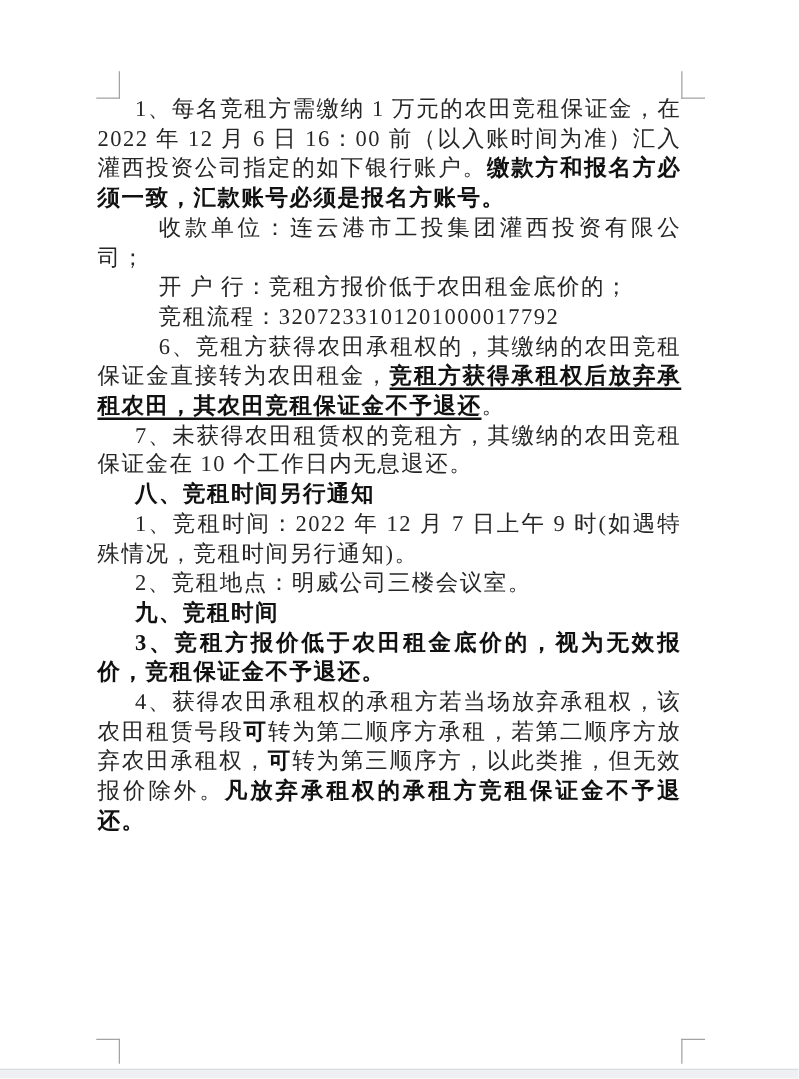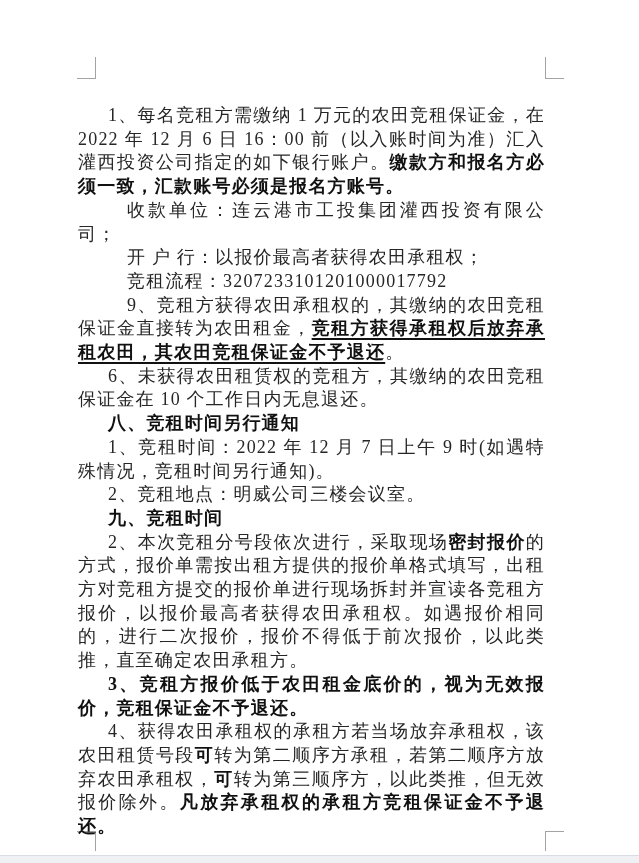--- a/index.html
+++ b/index.html
@@ -18,21 +18,20 @@
   .doc-body {
     position: absolute;
     left: 78px;
     top: 76px;
     width: 467px;
     color: #262626;
     font-size: 18px;
     line-height: 23.7px;
     letter-spacing: 1.2px;
     text-align: justify;
-    margin-top: 28px;
   }
   .para {
     margin: 0;
     padding: 0;
   }
   .indent-normal { text-indent: 30px; }
   .indent-wide   { text-indent: 49px; }
   .bold { font-weight: bold; color: #111111; }
   .underline {
     text-decoration: underline;
@@ -74,27 +73,26 @@
 
 <div class="page">
   <div class="crop crop-tl"></div>
   <div class="crop crop-tr"></div>
   <div class="crop crop-bl"></div>
   <div class="crop crop-br"></div>
 
   <div class="doc-body">
       <p class="para indent-normal"><span>1、每名竞租方需缴纳 1 万元的农田竞租保证金，在 2022 年 12 月 6 日 16：00 前（以入账时间为准）汇入灌西投资公司指定的如下银行账户。</span><span class="bold">缴款方和报名方必须一致，汇款账号必须是报名方账号。</span></p>
       <p class="para indent-wide"><span>收款单位：连云港市工投集团灌西投资有限公司；</span></p>
-      <p class="para indent-wide"><span>开 户 行：以报价最高者获得农田承租权；</span></p>
+      <p class="para indent-wide"><span>开 户 行：竞租方报价低于农田租金底价的；</span></p>
       <p class="para indent-wide"><span>竞租流程：3207233101201000017792</span></p>
-      <p class="para indent-wide"><span>9、竞租方获得农田承租权的，其缴纳的农田竞租保证金直接转为农田租金，</span><span class="bold underline">竞租方获得承租权后放弃承租农田，其农田竞租保证金不予退还</span><span>。</span></p>
-      <p class="para indent-normal"><span>6、未获得农田租赁权的竞租方，其缴纳的农田竞租保证金在 10 个工作日内无息退还。</span></p>
+      <p class="para indent-wide"><span>6、竞租方获得农田承租权的，其缴纳的农田竞租保证金直接转为农田租金，</span><span class="bold underline">竞租方获得承租权后放弃承租农田，其农田竞租保证金不予退还</span><span>。</span></p>
+      <p class="para indent-normal"><span>7、未获得农田租赁权的竞租方，其缴纳的农田竞租保证金在 10 个工作日内无息退还。</span></p>
       <p class="para indent-normal"><span class="bold">八、竞租时间另行通知</span></p>
       <p class="para indent-normal"><span>1、竞租时间：2022 年 12 月 7 日上午 9 时(如遇特殊情况，竞租时间另行通知)。</span></p>
       <p class="para indent-normal"><span>2、竞租地点：明威公司三楼会议室。</span></p>
       <p class="para indent-normal"><span class="bold">九、竞租时间</span></p>
-      <p class="para indent-normal"><span>2、本次竞租分号段依次进行，采取现场</span><span class="bold">密封报价</span><span>的方式，报价单需按出租方提供的报价单格式填写，出租方对竞租方提交的报价单进行现场拆封并宣读各竞租方报价，以报价最高者获得农田承租权。如遇报价相同的，进行二次报价，报价不得低于前次报价，以此类推，直至确定农田承租方。</span></p>
       <p class="para indent-normal"><span class="bold">3、竞租方报价低于农田租金底价的，视为无效报价，竞租保证金不予退还。</span></p>
       <p class="para indent-normal"><span>4、获得农田承租权的承租方若当场放弃承租权，该农田租赁号段</span><span class="bold">可</span><span>转为第二顺序方承租，若第二顺序方放弃农田承租权，</span><span class="bold">可</span><span>转为第三顺序方，以此类推，但无效报价除外。</span><span class="bold">凡放弃承租权的承租方竞租保证金不予退还。</span></p>
     </div>
 
   <div class="bottom-strip"></div>
 </div>
 
 </body></html>

